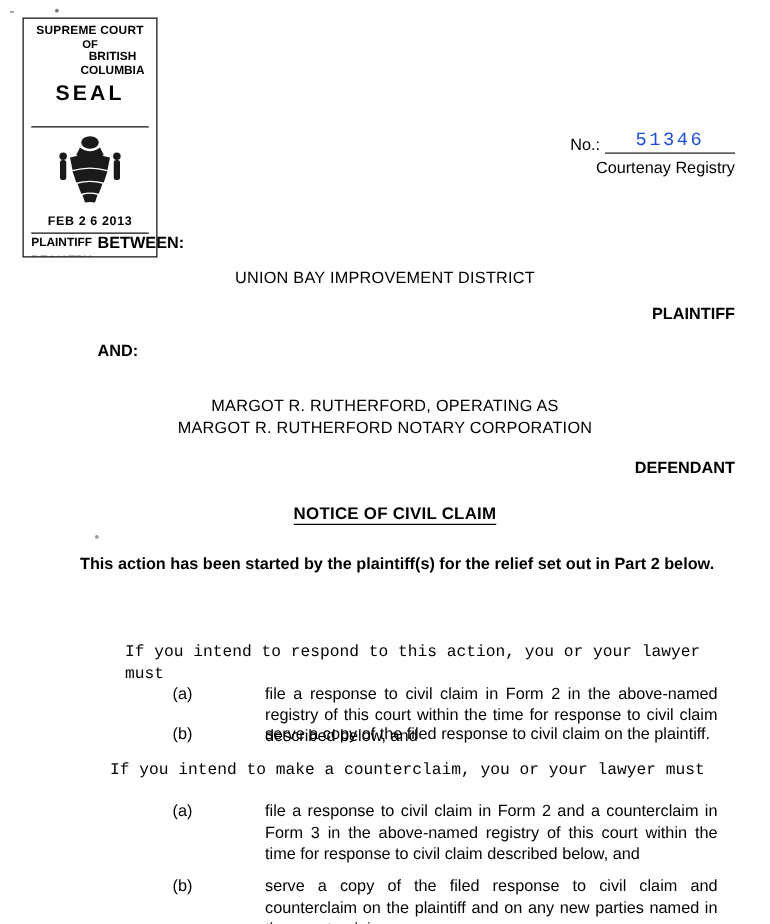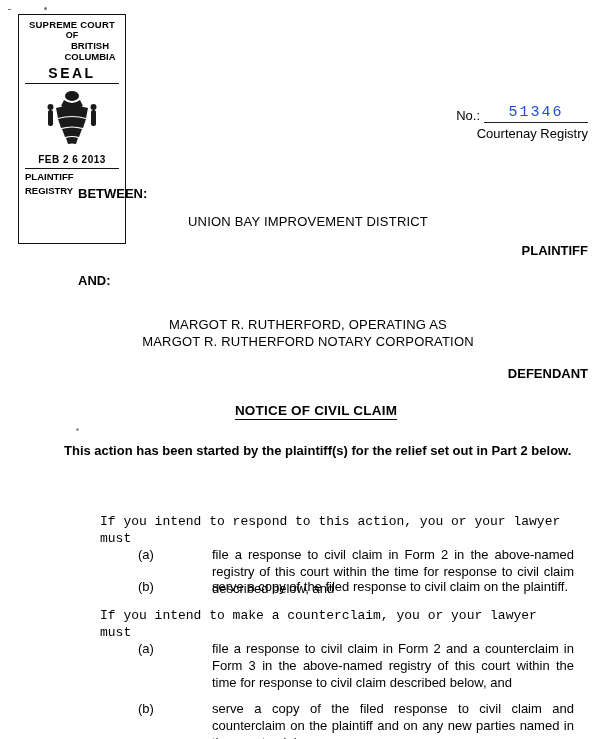--- a/index.html
+++ b/index.html
@@ -21,21 +21,21 @@
     inset: 0;
     background: #ffffff;
   }
 
   
   .seal-box {
     position: absolute;
     left: 18px;
     top: 14px;
     width: 108px;
-    height: 230px;
+    height: 192px;
     border: 1px solid #111;
     box-sizing: border-box;
     text-align: center;
     overflow: hidden;
   }
   .seal-line1 {
     font-size: 9.5px;
     font-weight: bold;
     letter-spacing: 0.2px;
     margin-top: 4px;
@@ -46,26 +46,26 @@
     font-weight: bold;
     line-height: 10px;
   }
   .seal-line2 {
     font-size: 9.5px;
     font-weight: bold;
     line-height: 11px;
     margin-left: 36px;
   }
   .seal-word {
-    font-size: 14px;
+    font-size: 17px;
     font-weight: bold;
     letter-spacing: 2.5px;
     margin-top: 3px;
     border-bottom: 1px solid #111;
-    padding-bottom: 2px;
+    padding-bottom: 16px;
     display: block;
     margin-left: 6px;
     margin-right: 6px;
   }
   .crest {
     margin: 4px auto 0 auto;
     width: 56px;
     height: 60px;
     position: relative;
   }
@@ -212,21 +212,21 @@
   }
 
   
   .body-para {
     position: absolute;
     font-size: 13px;
     line-height: 17px;
     font-family: Liberation Mono, monospace;
   }
   .para-respond { left: 100px; right: 44px; top: 513px; }
-  .para-counter { left: 100px; right: 44px; top: 607px; }
+  .para-counter { left: 88px; right: 44px; top: 607px; }
 
   .item {
     position: absolute;
     display: flex;
     font-size: 13px;
     line-height: 17px;
   }
   .item .marker {
     width: 38px;
     flex: 0 0 38px;

